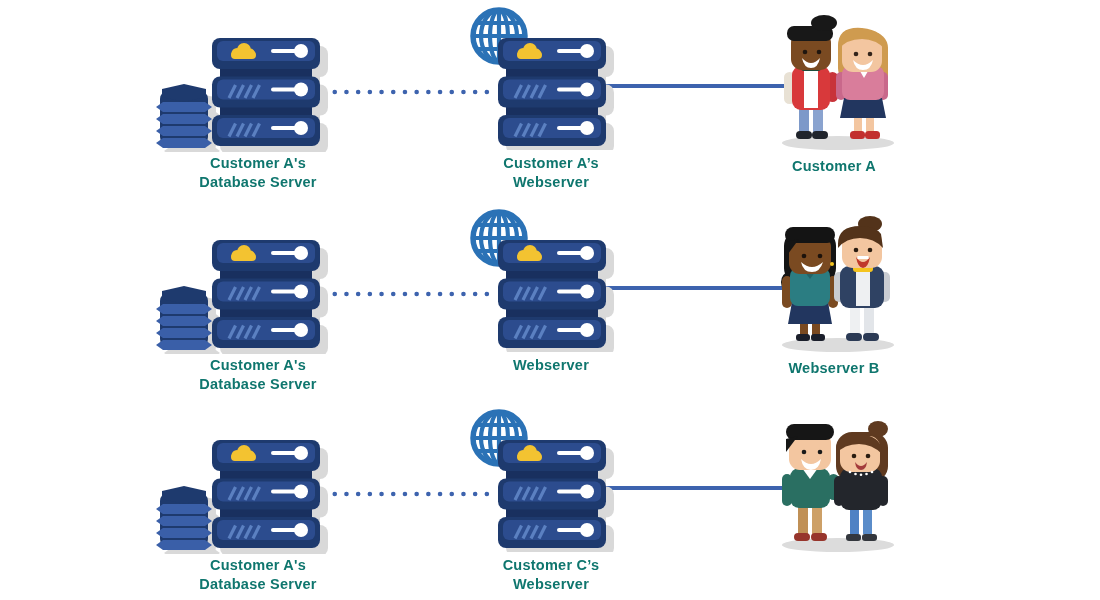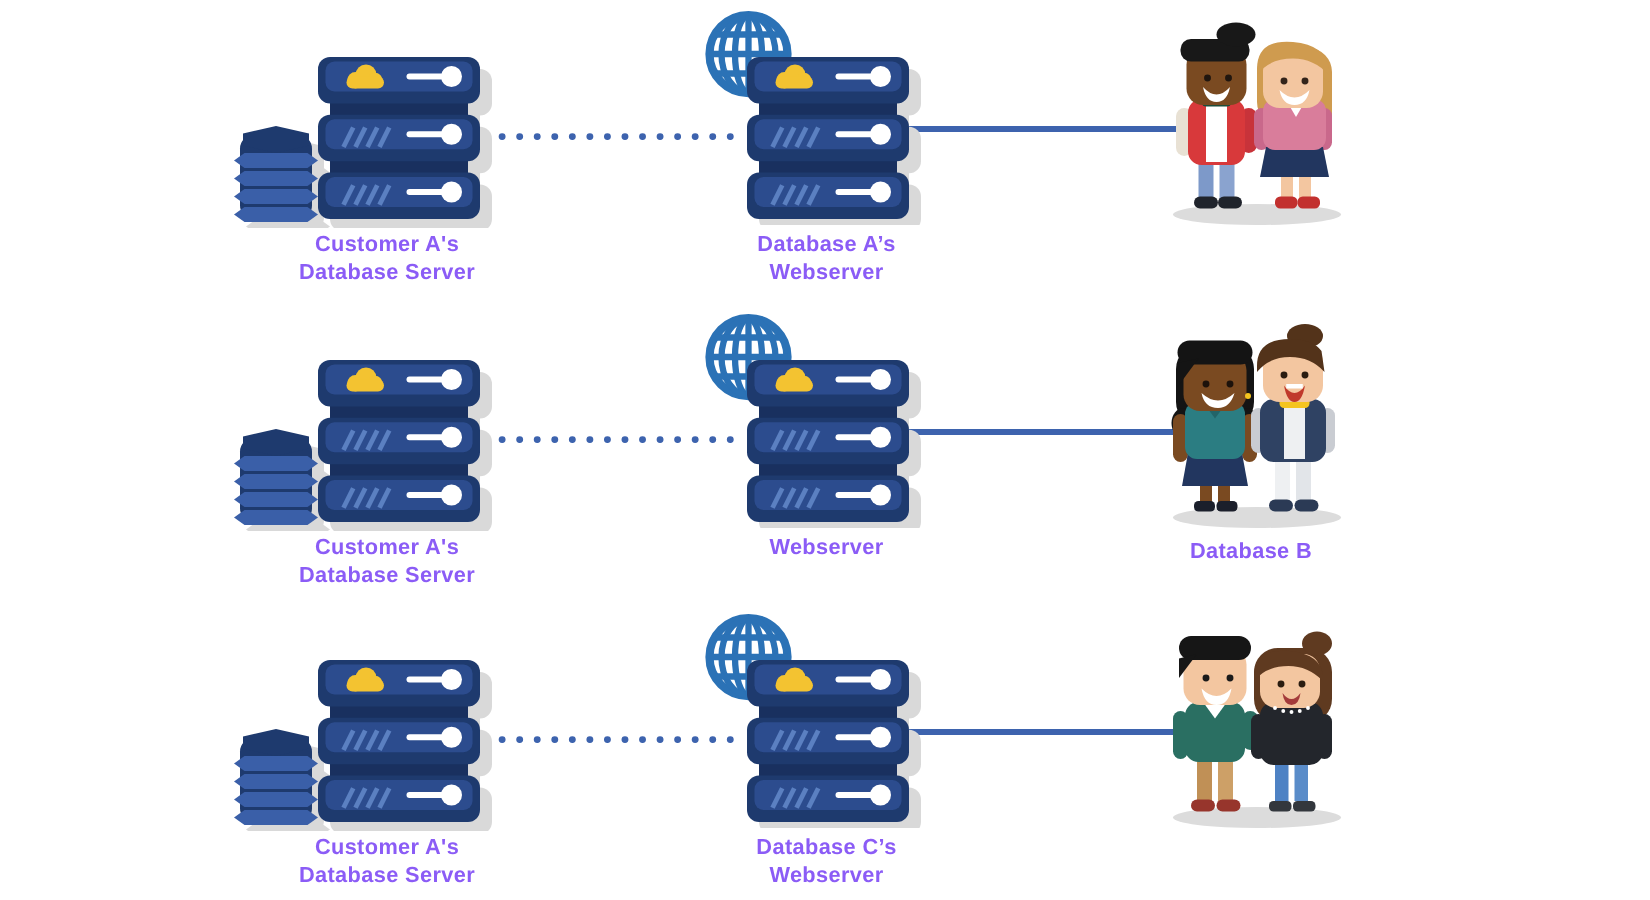--- a/index.html
+++ b/index.html
@@ -13,21 +13,21 @@
   .db-art{position:absolute;left:150px;top:38px;width:182px;height:114px;}
   .web-art{position:absolute;left:452px;top:4px;width:186px;height:146px;}
   .people-art{position:absolute;left:772px;top:10px;width:132px;height:142px;}
 
   .dotted-line{position:absolute;left:320px;top:82px;width:176px;height:8px;}
   .solid-line{position:absolute;left:598px;top:84px;width:192px;height:4px;background:#3d63ae;}
 
   .shadowed{filter:drop-shadow(8px 8px 0 #d9d9d9);}
 
   .lbl{
-    position:absolute;color:#8b5cf6;font-weight:bold;font-size:14.5px;
+    position:absolute;color:#0f766e;font-weight:bold;font-size:14.5px;
     line-height:19px;text-align:center;letter-spacing:.25px;white-space:nowrap;
   }
   .db-lbl{left:152px;top:154px;width:212px;}
   .web-lbl{left:448px;top:154px;width:206px;}
   .cust-lbl{left:732px;top:157px;width:204px;}
   .lbl span{display:block;}
 </style>
 </head>
 <body>
 
@@ -237,23 +237,24 @@
         </g>
     </svg>
     <svg class="people-art" viewBox="0 0 132 142">
       <use href="#sym-pair-a"></use>
     </svg>
     <div class="lbl db-lbl">
       <span>Customer A's</span>
       <span>Database Server</span>
     </div>
     <div class="lbl web-lbl">
-      <span>Database A’s</span>
+      <span>Customer A’s</span>
       <span>Webserver</span>
     </div>
+    <div class="lbl cust-lbl">Customer A</div>
   </div>
 
   <div class="row row2">
     <div class="dotted-line">
       <svg width="176" height="8">
           <line x1="3" y1="4" x2="173" y2="4" stroke="#3d63ae" stroke-width="4.5" stroke-linecap="round" stroke-dasharray="0.1 11.6"></line>
         </svg>
     </div>
     <div class="solid-line"></div>
     <svg class="db-art" viewBox="0 0 182 114">
@@ -271,21 +272,21 @@
     <svg class="people-art" viewBox="0 0 132 142">
       <use href="#sym-pair-b"></use>
     </svg>
     <div class="lbl db-lbl">
       <span>Customer A's</span>
       <span>Database Server</span>
     </div>
     <div class="lbl web-lbl">
       <span>Webserver</span>
     </div>
-    <div class="lbl cust-lbl">Database B</div>
+    <div class="lbl cust-lbl">Webserver B</div>
   </div>
 
   <div class="row row3">
     <div class="dotted-line">
       <svg width="176" height="8">
           <line x1="3" y1="4" x2="173" y2="4" stroke="#3d63ae" stroke-width="4.5" stroke-linecap="round" stroke-dasharray="0.1 11.6"></line>
         </svg>
     </div>
     <div class="solid-line"></div>
     <svg class="db-art" viewBox="0 0 182 114">
@@ -301,18 +302,18 @@
         </g>
     </svg>
     <svg class="people-art" viewBox="0 0 132 142">
       <use href="#sym-pair-c"></use>
     </svg>
     <div class="lbl db-lbl">
       <span>Customer A's</span>
       <span>Database Server</span>
     </div>
     <div class="lbl web-lbl">
-      <span>Database C’s</span>
+      <span>Customer C’s</span>
       <span>Webserver</span>
     </div>
   </div>
 
 </div>
 
 </body></html>

